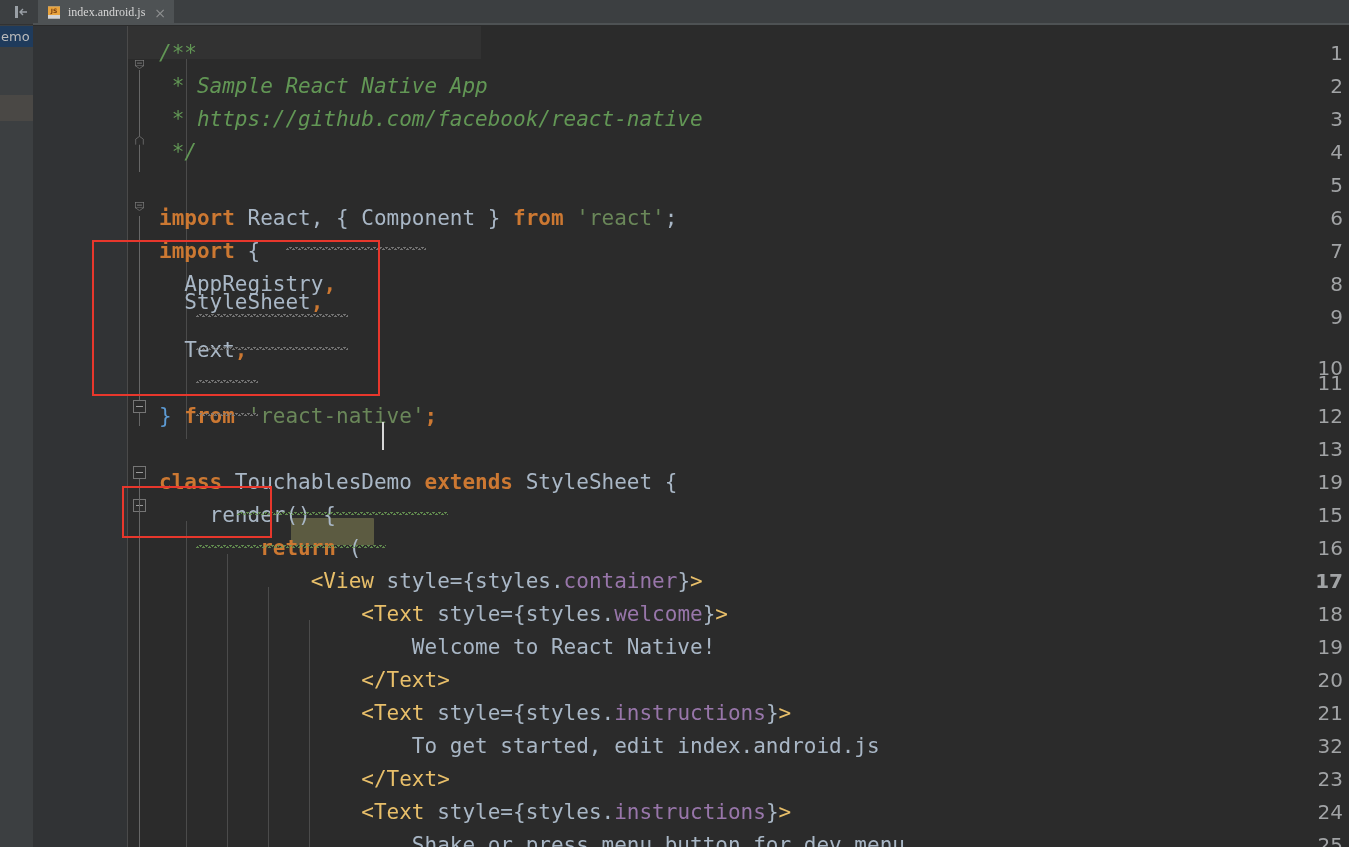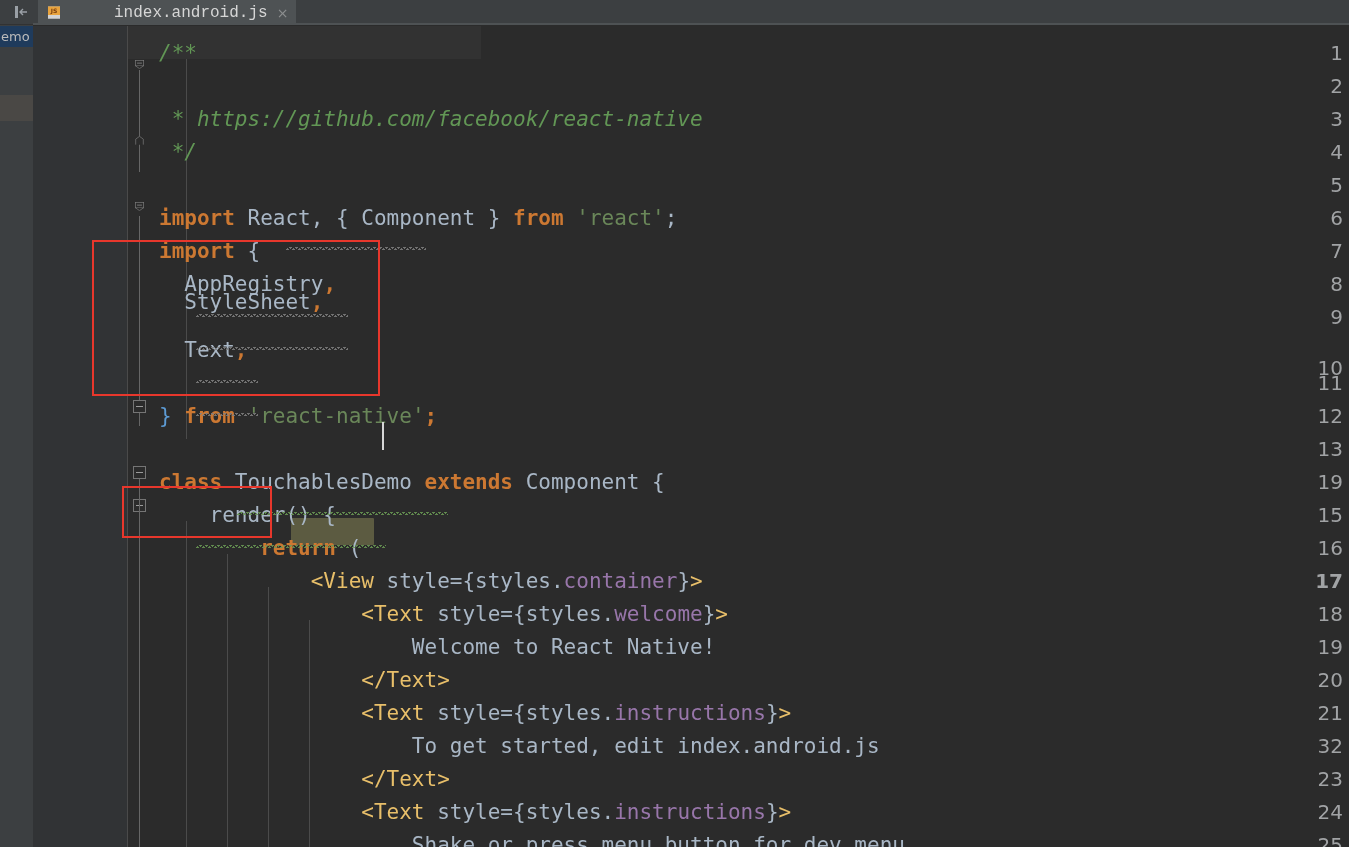--- a/index.html
+++ b/index.html
@@ -67,24 +67,23 @@
     display: flex; align-items: center;
     padding: 0 8px 0 9px;
     z-index: 2;
   }
   #tab-icon {
     width: 15px; height: 15px; position: relative;
     margin-right: 6px; flex: none;
   }
   .tab-title {
     color: #d6d6d6;
-    font-family: Liberation Mono, monospace;
-    font-size: 16px;
+    font-family: Liberation Serif, serif;
+    font-size: 12px;
     white-space: nowrap;
-    margin-left: 46px;
   }
   #tab-close {
     margin-left: 9px;
     color: #8d8f90;
     font-family: "DejaVu Sans", "Liberation Sans", sans-serif;
     font-size: 14px;
     line-height: 1;
   }
 
   
@@ -306,31 +305,32 @@
         <div class="lineno" style="top: 638px;">20</div>
         <div class="lineno" style="top: 671px;">21</div>
         <div class="lineno" style="top: 704px;">32</div>
         <div class="lineno" style="top: 737px;">23</div>
         <div class="lineno" style="top: 770px;">24</div>
         <div class="lineno" style="top: 803px;">25</div>
       </div>
 
     <div id="code">
         <div class="line" style="top: 11px;"><span class="txt" style="padding-left: 31px;"><span class="cmt">/**</span></span></div>
+        <div class="line" style="top: 44px;"><span class="txt" style="padding-left: 31px;"><span class="cmt"> * Sample React Native App</span></span></div>
         <div class="line" style="top: 77px;"><span class="txt" style="padding-left: 31px;"><span class="cmt"> * https://github.com/facebook/react-native</span></span></div>
         <div class="line" style="top: 110px;"><span class="txt" style="padding-left: 31px;"><span class="cmt"> */</span></span></div>
         <div class="line" style="top: 143px;"><span class="txt" style="padding-left: 31px;"></span></div>
         <div class="line" style="top: 176px;"><span class="txt" style="padding-left: 31px;"><span class="kw">import</span><span class="plain"> React, { </span><span class="ident">Component</span><span class="plain"> } </span><span class="kw">from</span><span class="plain"> </span><span class="str">'react'</span><span class="plain">;</span></span></div>
         <div class="line" style="top: 209px;"><span class="txt" style="padding-left: 31px;"><span class="kw">import</span><span class="plain"> {</span></span></div>
         <div class="line" style="top: 242px;"><span class="txt" style="padding-left: 31px;"><span class="ident">  AppRegistry</span><span class="kw">,</span></span></div>
         <div class="line" style="top: 260px;"><span class="txt" style="padding-left: 31px;"><span class="ident">  StyleSheet</span><span class="kw">,</span></span></div>
         <div class="line" style="top: 308px;"><span class="txt" style="padding-left: 31px;"><span class="ident">  Text</span><span class="kw">,</span></span></div>
         <div class="line" style="top: 374px;"><span class="txt" style="padding-left: 31px;"><span class="brace-hl">}</span><span class="plain"> </span><span class="kw">from</span><span class="plain"> </span><span class="str">'react-native'</span><span class="kw">;</span></span></div>
         <div class="line" style="top: 407px;"><span class="txt" style="padding-left: 31px;"></span></div>
-        <div class="line" style="top: 440px;"><span class="txt" style="padding-left: 31px;"><span class="kw">class</span><span class="plain"> TouchablesDemo </span><span class="kw">extends</span><span class="plain"> Component {</span></span></div>
+        <div class="line" style="top: 440px;"><span class="txt" style="padding-left: 31px;"><span class="kw">class</span><span class="plain"> TouchablesDemo </span><span class="kw">extends</span><span class="plain"> StyleSheet {</span></span></div>
         <div class="line" style="top: 473px;"><span class="txt" style="padding-left: 31px;"><span class="plain">    render() {</span></span></div>
         <div class="line" style="top: 506px;"><span class="txt" style="padding-left: 31px;"><span class="plain">        </span><span class="kw">return</span><span class="plain"> (</span></span></div>
         <div class="line" style="top: 539px;"><span class="txt" style="padding-left: 31px;"><span class="jsxtag">            &lt;View</span><span class="plain"> style={styles.</span><span class="prop">container</span><span class="plain">}</span><span class="jsxtag">&gt;</span></span></div>
         <div class="line" style="top: 572px;"><span class="txt" style="padding-left: 31px;"><span class="jsxtag">                &lt;Text</span><span class="plain"> style={styles.</span><span class="prop">welcome</span><span class="plain">}</span><span class="jsxtag">&gt;</span></span></div>
         <div class="line" style="top: 605px;"><span class="txt" style="padding-left: 31px;"><span class="plain">                    Welcome to React Native!</span></span></div>
         <div class="line" style="top: 638px;"><span class="txt" style="padding-left: 31px;"><span class="jsxtag">                &lt;/Text&gt;</span></span></div>
         <div class="line" style="top: 671px;"><span class="txt" style="padding-left: 31px;"><span class="jsxtag">                &lt;Text</span><span class="plain"> style={styles.</span><span class="prop">instructions</span><span class="plain">}</span><span class="jsxtag">&gt;</span></span></div>
         <div class="line" style="top: 704px;"><span class="txt" style="padding-left: 31px;"><span class="plain">                    To get started, edit index.android.js</span></span></div>
         <div class="line" style="top: 737px;"><span class="txt" style="padding-left: 31px;"><span class="jsxtag">                &lt;/Text&gt;</span></span></div>
         <div class="line" style="top: 770px;"><span class="txt" style="padding-left: 31px;"><span class="jsxtag">                &lt;Text</span><span class="plain"> style={styles.</span><span class="prop">instructions</span><span class="plain">}</span><span class="jsxtag">&gt;</span></span></div>

